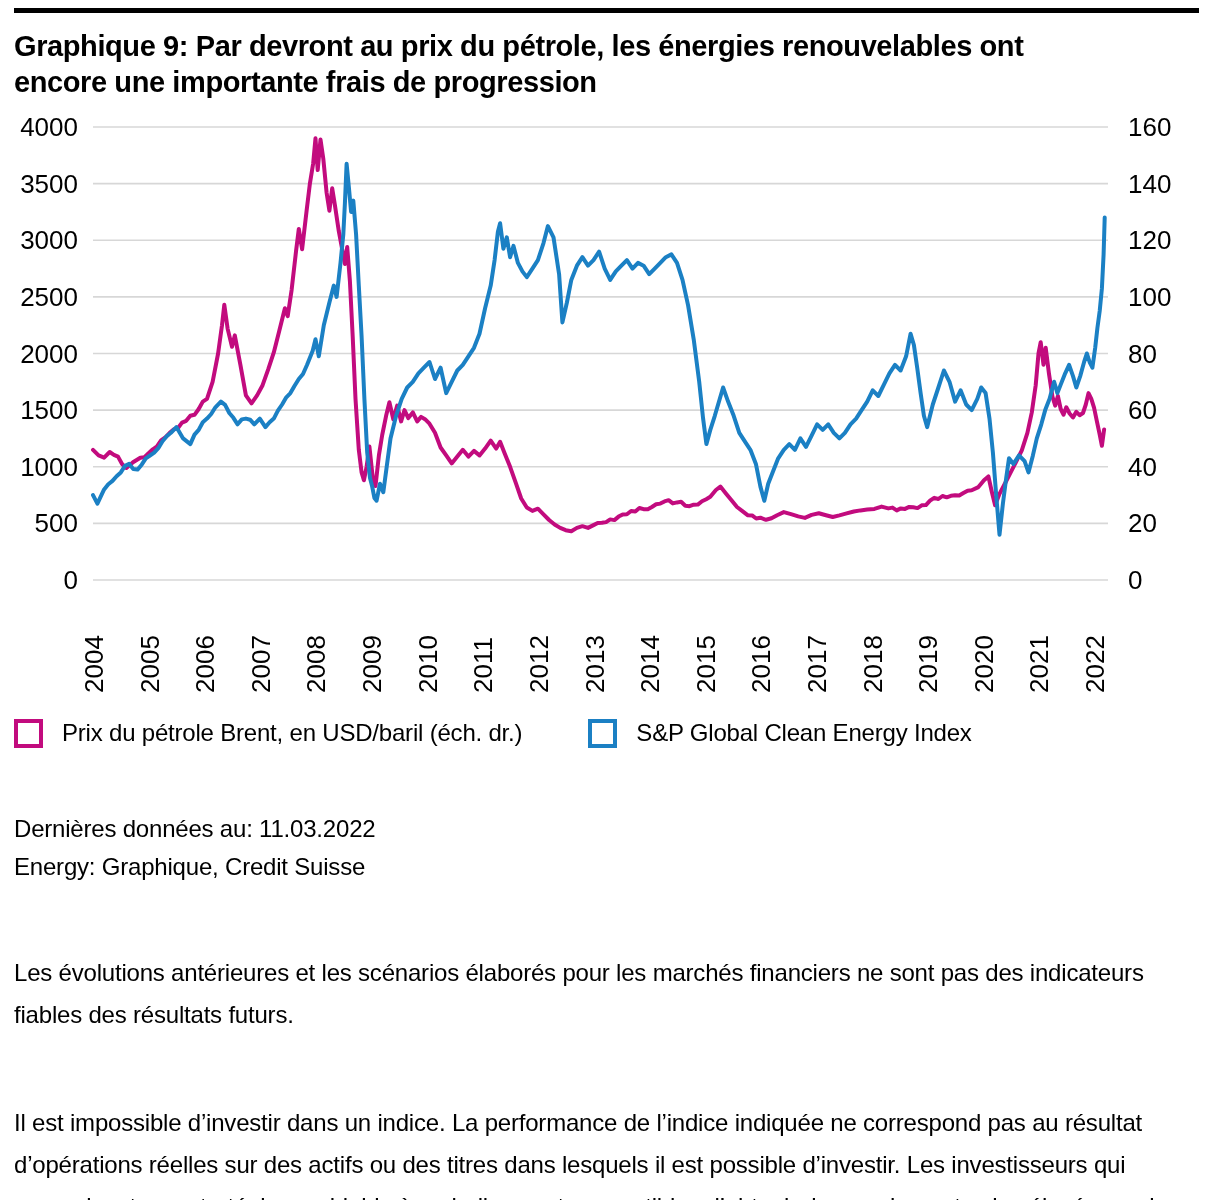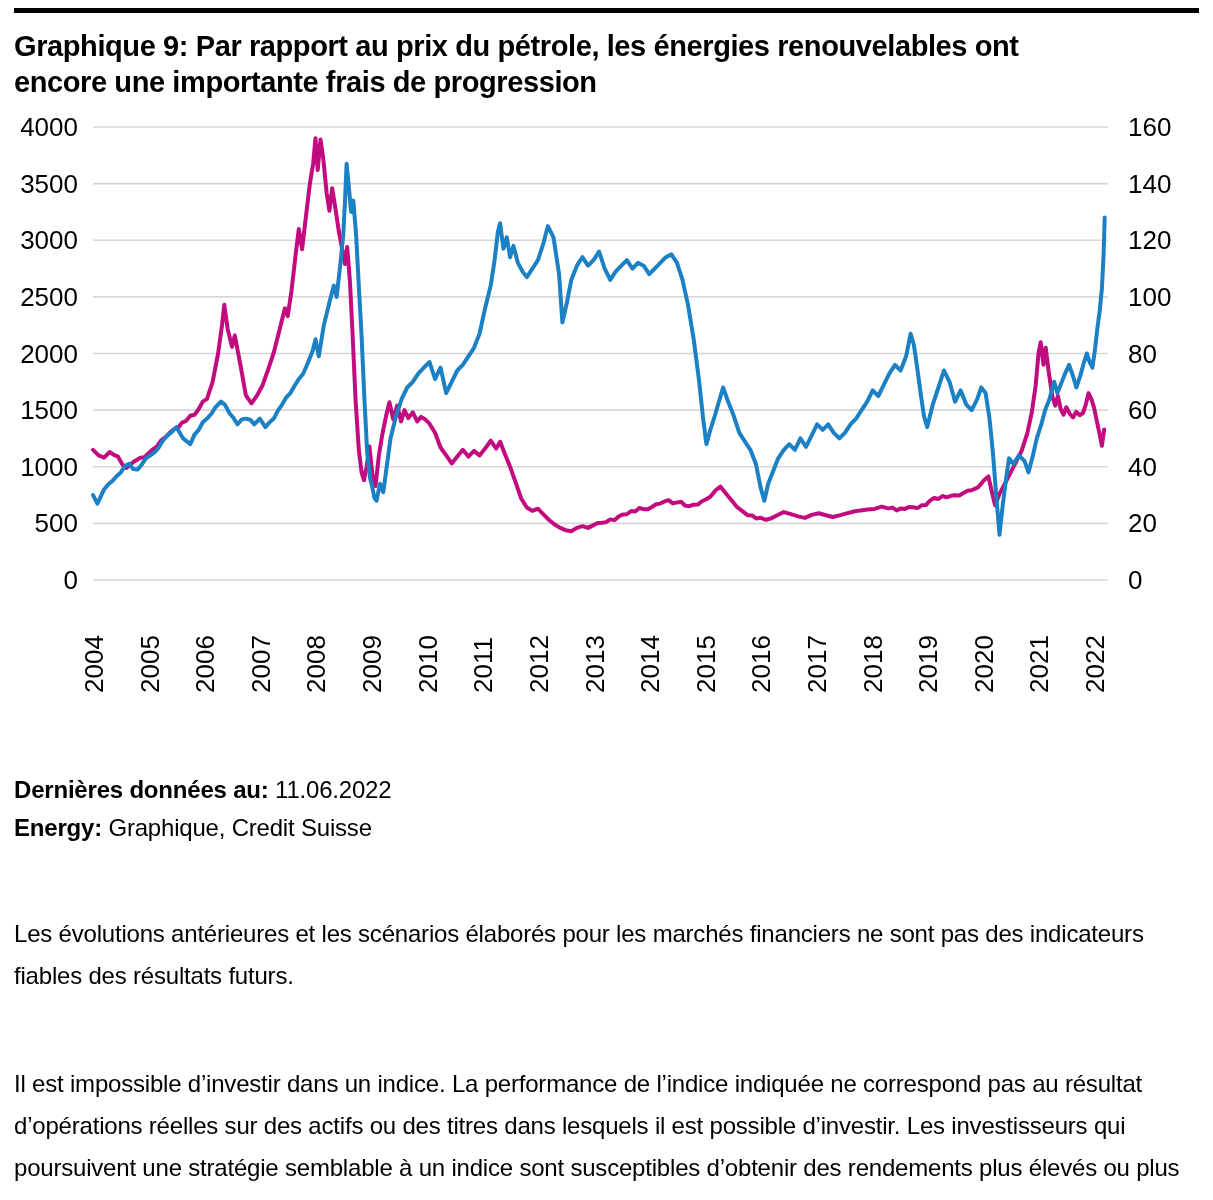--- a/index.html
+++ b/index.html
@@ -11,33 +11,33 @@
     letter-spacing:-0.4px;}
   h1.title span{display:block;}
   .chart-wrap{margin:4px 0 0 -14px;width:1213px;}
   svg text{font-family:"Liberation Sans","DejaVu Sans",sans-serif;}
   .legend{display:flex;align-items:center;margin-top:10px;gap:66px;}
   .legend-item{display:flex;align-items:center;}
   .swatch{width:21px;height:21px;background:#fff;border:4px solid #000;
     margin-right:19px;flex:0 0 auto;}
   .legend-label{font-size:24px;letter-spacing:-0.2px;}
   .notes{margin-top:62px;font-size:24px;line-height:38px;letter-spacing:-0.2px;}
-  .notes b{font-weight:bold;}
+  .notes b{font-weight:normal;}
   .para{margin-top:66px;font-size:24px;line-height:42px;width:1168px;
     letter-spacing:-0.2px;}
 </style>
 </head>
 <body>
 
 <div class="page">
 
   <div class="toprule"></div>
 
   <h1 class="title">
-    <span>Graphique 9: Par rapport au prix du pétrole, les énergies renouvelables ont</span>
+    <span>Graphique 9: Par devront au prix du pétrole, les énergies renouvelables ont</span>
     <span>encore une importante frais de progression</span>
   </h1>
 
   <div class="chart-wrap">
     <svg id="chart-svg" width="1213" height="600" viewBox="0 0 1213 600">
         <line x1="93" x2="1108" y1="22" y2="22" stroke="#D7D7D7" stroke-width="1.6"></line>
         <text x="78" y="31" text-anchor="end" font-size="26" fill="#000">4000</text>
         <text x="1128" y="31" text-anchor="start" font-size="26" fill="#000">160</text>
         <line x1="93" x2="1108" y1="78.625" y2="78.625" stroke="#D7D7D7" stroke-width="1.6"></line>
         <text x="78" y="87.625" text-anchor="end" font-size="26" fill="#000">3500</text>
@@ -80,22 +80,32 @@
         <text transform="translate(881.6301369863014,588) rotate(-90)" text-anchor="start" font-size="26" fill="#000">2018</text>
         <text transform="translate(937.2465753424658,588) rotate(-90)" text-anchor="start" font-size="26" fill="#000">2019</text>
         <text transform="translate(992.8630136986301,588) rotate(-90)" text-anchor="start" font-size="26" fill="#000">2020</text>
         <text transform="translate(1048.4794520547944,588) rotate(-90)" text-anchor="start" font-size="26" fill="#000">2021</text>
         <text transform="translate(1104.0958904109589,588) rotate(-90)" text-anchor="start" font-size="26" fill="#000">2022</text>
         <path d="M93.0,344.8L98.6,350.4L104.1,352.7L109.7,347.0L113.9,349.8L118.0,351.6L122.2,359.2L126.4,362.9L133.0,357.2L140.3,352.7L144.4,352.3L148.6,348.2L152.8,344.3L157.0,341.4L161.1,335.3L165.3,332.3L169.5,328.1L173.6,324.4L177.8,323.2L182.0,317.6L186.2,315.8L190.3,310.8L194.5,309.8L198.7,304.0L202.8,296.6L207.0,293.8L212.6,276.8L218.1,248.5L222.0,220.2L224.3,199.8L227.6,223.6L232.0,241.7L234.8,230.4L240.4,259.8L245.9,290.4L251.5,298.3L257.1,290.4L262.6,280.2L268.2,264.4L273.8,247.4L279.3,225.8L284.9,203.2L287.7,211.1L291.6,185.1L296.0,146.6L298.8,123.9L302.1,144.3L306.6,105.8L309.9,78.6L313.2,58.2L315.5,33.3L317.7,65.0L320.5,34.5L323.3,53.7L326.6,87.7L329.4,105.8L332.2,83.2L334.9,100.1L338.8,126.2L342.2,144.3L344.9,159.0L347.2,142.0L349.9,176.0L352.7,231.5L355.5,293.8L358.8,344.8L361.6,367.4L363.9,375.3L366.6,361.8L369.4,341.4L372.8,373.1L375.5,381.0L378.9,350.4L382.2,330.0L386.1,310.8L389.4,297.2L393.3,314.2L397.2,300.6L401.1,316.4L404.5,305.1L408.3,313.1L412.8,307.4L417.2,316.4L421.1,311.9L425.0,314.2L429.5,318.7L435.0,327.8L440.6,342.5L446.2,350.4L451.7,358.4L457.3,351.6L462.8,344.8L468.4,351.6L474.0,345.9L479.5,350.4L485.1,343.6L490.7,335.7L496.2,343.6L500.1,336.8L504.6,348.2L510.1,361.8L515.7,377.6L521.2,393.5L526.8,402.5L532.4,405.9L537.9,403.7L543.5,409.3L549.1,415.0L554.6,419.5L560.2,422.9L565.7,425.2L571.3,426.3L576.9,422.9L582.4,421.2L588.0,422.9L593.5,420.1L597.7,417.9L601.9,417.8L606.1,417.1L610.2,414.4L614.4,415.1L618.6,411.6L622.7,409.4L626.9,409.3L631.1,406.0L635.3,406.5L639.4,403.0L643.6,404.2L647.8,404.3L651.9,402.0L656.1,399.3L660.3,398.6L664.5,396.4L668.6,395.2L672.8,398.4L677.0,397.4L681.1,396.8L685.3,400.8L689.5,401.2L693.7,399.7L697.8,399.6L702.0,396.3L706.2,394.2L710.3,391.8L715.9,385.0L720.4,381.6L725.9,388.4L731.5,395.2L737.0,402.0L743.7,407.1L747.9,410.3L752.1,410.4L756.2,413.5L760.4,412.7L766.0,414.8L771.5,413.3L777.1,410.2L783.8,407.1L791.0,409.1L798.2,411.4L804.9,412.9L811.6,409.9L818.8,408.2L826.0,410.2L832.7,412.0L839.4,410.4L846.6,408.4L853.8,406.5L860.5,405.4L867.2,404.6L874.4,403.9L881.6,401.6L888.3,403.4L892.5,402.6L896.7,405.4L900.8,403.4L905.0,403.9L909.2,401.9L913.3,402.3L917.5,403.1L921.7,400.3L925.9,400.1L930.0,395.7L934.2,392.8L938.4,394.0L942.5,391.0L946.7,392.3L950.9,390.8L955.1,390.3L959.2,390.5L963.4,388.0L967.6,385.7L971.7,385.3L978.4,382.1L984.0,375.3L988.4,371.4L991.8,386.7L995.1,400.3L999.5,388.9L1005.1,378.2L1010.7,367.4L1016.2,356.7L1021.8,345.3L1027.4,327.8L1031.8,307.4L1035.7,280.2L1038.5,248.5L1040.7,237.2L1043.5,259.8L1045.7,242.8L1049.0,268.9L1052.4,291.5L1055.2,300.6L1057.9,291.0L1060.7,304.0L1063.5,309.7L1066.3,302.3L1069.6,308.5L1073.0,312.5L1076.3,306.8L1079.6,310.2L1083.0,308.0L1085.8,299.5L1088.5,288.1L1091.3,293.8L1094.1,302.9L1096.9,316.4L1099.7,329.5L1101.9,340.8L1104.1,324.4" fill="none" stroke="#C20B7E" stroke-width="4" stroke-linejoin="round" stroke-linecap="round"></path>
         <path d="M93.0,390.1L97.4,398.6L104.1,384.4L108.3,379.2L112.5,375.9L116.6,371.2L120.8,367.4L125.0,360.9L129.2,358.9L133.3,364.0L137.5,364.6L141.7,359.7L145.8,353.3L150.0,350.5L154.2,347.6L158.3,343.2L162.5,336.3L166.7,331.3L170.9,327.8L176.4,322.1L183.1,333.4L190.3,339.1L194.5,329.6L198.7,324.9L202.8,317.2L207.0,313.6L211.2,309.0L215.4,302.3L220.9,296.6L225.1,299.9L229.3,308.0L233.4,312.8L237.6,319.3L241.8,314.4L245.9,313.6L250.1,314.7L254.3,319.3L259.8,313.6L265.4,322.1L269.6,317.3L273.8,313.6L277.9,305.7L282.1,299.5L286.3,292.3L290.4,288.1L294.6,280.8L298.8,274.0L303.0,269.0L307.1,259.8L312.7,245.7L315.5,234.3L318.8,251.3L323.8,220.2L329.4,197.5L333.8,180.6L336.6,191.9L340.5,157.9L343.3,129.6L344.9,98.4L346.6,58.8L348.8,81.5L351.1,106.9L353.3,95.6L356.1,129.6L358.8,180.6L361.6,231.5L364.4,293.8L367.2,347.6L370.0,373.1L372.2,381.6L374.4,392.9L376.6,395.7L380.0,378.7L383.3,387.2L386.7,361.8L390.5,333.4L396.1,310.8L401.7,293.8L407.2,282.5L412.8,276.8L418.4,268.3L423.9,262.7L429.5,257.0L435.0,274.0L440.6,262.7L446.2,288.1L451.7,276.8L457.3,265.5L462.8,259.8L468.4,251.3L474.0,242.8L479.5,228.7L485.1,203.2L490.7,180.6L494.6,155.1L497.9,126.8L500.1,118.3L503.4,143.7L506.8,132.4L510.1,152.2L513.5,140.9L517.9,157.9L522.4,166.4L526.8,172.1L532.4,163.6L537.9,155.1L543.5,138.1L547.9,121.1L553.5,132.4L559.1,169.2L562.4,217.4L566.9,197.5L571.3,174.9L576.9,160.7L582.4,152.2L588.0,160.7L593.5,155.1L599.1,146.6L604.7,163.6L610.2,174.9L615.8,166.4L621.4,160.7L626.9,155.1L632.5,163.6L638.0,157.9L643.6,160.7L649.2,169.2L654.7,163.6L660.3,157.9L665.8,152.2L671.4,149.4L677.0,157.9L682.5,174.9L688.1,200.4L693.7,234.3L699.2,276.8L703.1,313.6L706.4,339.1L710.3,324.9L714.8,310.8L719.8,293.8L723.1,282.5L728.1,296.6L733.7,310.8L739.3,327.8L744.8,336.3L750.4,344.8L755.9,358.9L760.4,381.6L764.3,395.7L768.2,378.7L772.6,367.4L778.2,353.3L783.8,344.8L789.3,339.1L794.9,344.8L800.4,333.4L806.0,341.9L811.6,330.6L817.1,319.3L822.7,324.9L828.2,319.3L833.8,327.8L839.4,333.4L844.9,327.8L850.5,319.3L856.1,313.6L861.6,305.1L867.2,296.6L872.7,285.3L878.3,291.0L883.9,279.6L889.4,268.3L895.0,259.8L900.6,265.5L906.1,251.3L910.6,228.7L913.9,240.0L917.2,262.7L920.6,288.1L923.9,310.8L927.2,322.1L932.8,299.5L938.4,282.5L943.9,265.5L949.5,276.8L955.1,296.6L960.6,285.3L966.2,299.5L971.7,305.1L977.3,293.8L981.2,282.5L985.6,288.1L989.5,313.6L992.9,347.6L996.2,390.1L999.5,429.7L1002.9,398.6L1006.2,373.1L1009.0,353.3L1013.5,358.9L1019.0,350.4L1024.6,356.1L1028.5,367.4L1032.9,350.4L1036.8,333.4L1041.3,319.3L1045.2,305.1L1049.6,293.8L1054.1,276.8L1057.4,288.1L1060.7,279.6L1065.2,268.3L1069.1,259.8L1073.0,271.1L1076.3,282.5L1080.2,271.1L1084.1,257.0L1086.9,248.5L1089.6,257.0L1092.4,262.7L1095.2,242.8L1097.4,223.0L1099.7,206.0L1101.9,183.4L1103.6,149.4L1104.7,112.6" fill="none" stroke="#1B80C4" stroke-width="4" stroke-linejoin="round" stroke-linecap="round"></path>
       </svg>
   </div>
 
+  <div class="legend">
+    <div class="legend-item">
+      <span class="swatch" style="border-color: rgb(194, 11, 126);"></span>
+      <span class="legend-label">Prix du pétrole Brent, en USD/baril (éch. dr.)</span>
+    </div>
+    <div class="legend-item">
+      <span class="swatch" style="border-color: rgb(27, 128, 196);"></span>
+      <span class="legend-label">S&amp;P Global Clean Energy Index</span>
+    </div>
+  </div>
 
   <div class="notes">
-    <div><b>Dernières données au:</b> <span>11.06.2022</span></div>
+    <div><b>Dernières données au:</b> <span>11.03.2022</span></div>
     <div><b>Energy:</b> <span>Graphique, Credit Suisse</span></div>
   </div>
 
   <div class="para">Les évolutions antérieures et les scénarios élaborés pour les marchés financiers ne sont pas des indicateurs fiables des résultats futurs.</div>
   <div class="para">Il est impossible d’investir dans un indice. La performance de l’indice indiquée ne correspond pas au résultat d’opérations réelles sur des actifs ou des titres dans lesquels il est possible d’investir. Les investisseurs qui poursuivent une stratégie semblable à un indice sont susceptibles d’obtenir des rendements plus élevés ou plus faibles et devront s’acquitter de commissions et de frais qui réduiront les rendements.</div>
 
 </div>
 
 </body></html>

